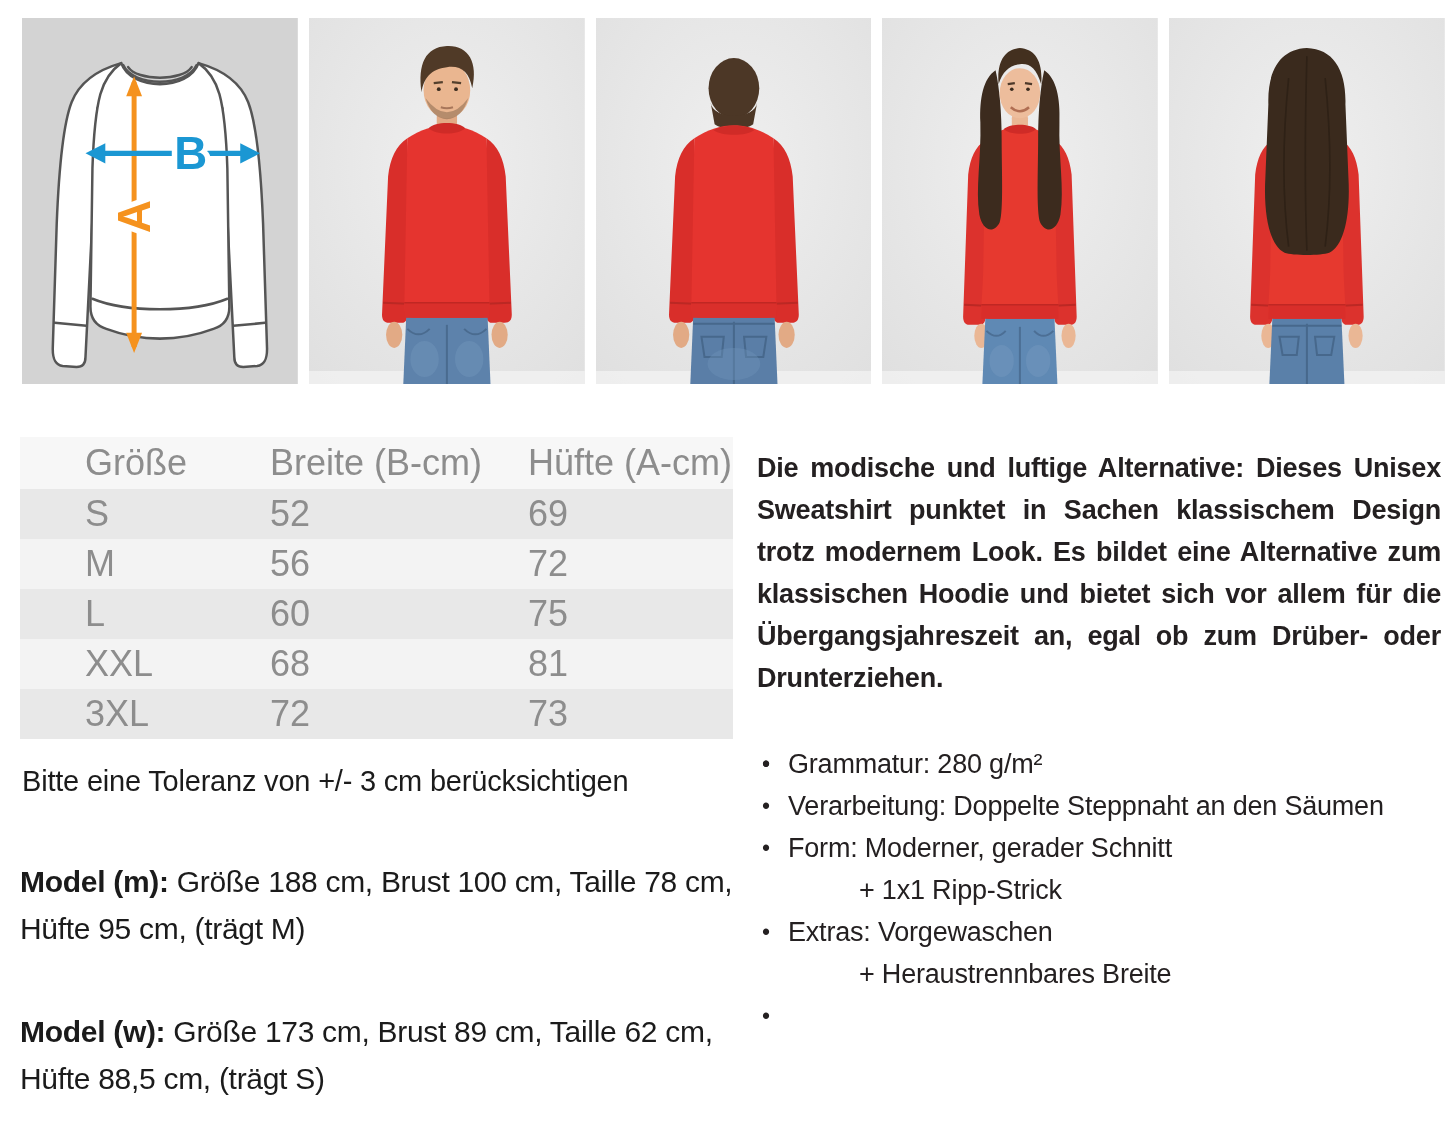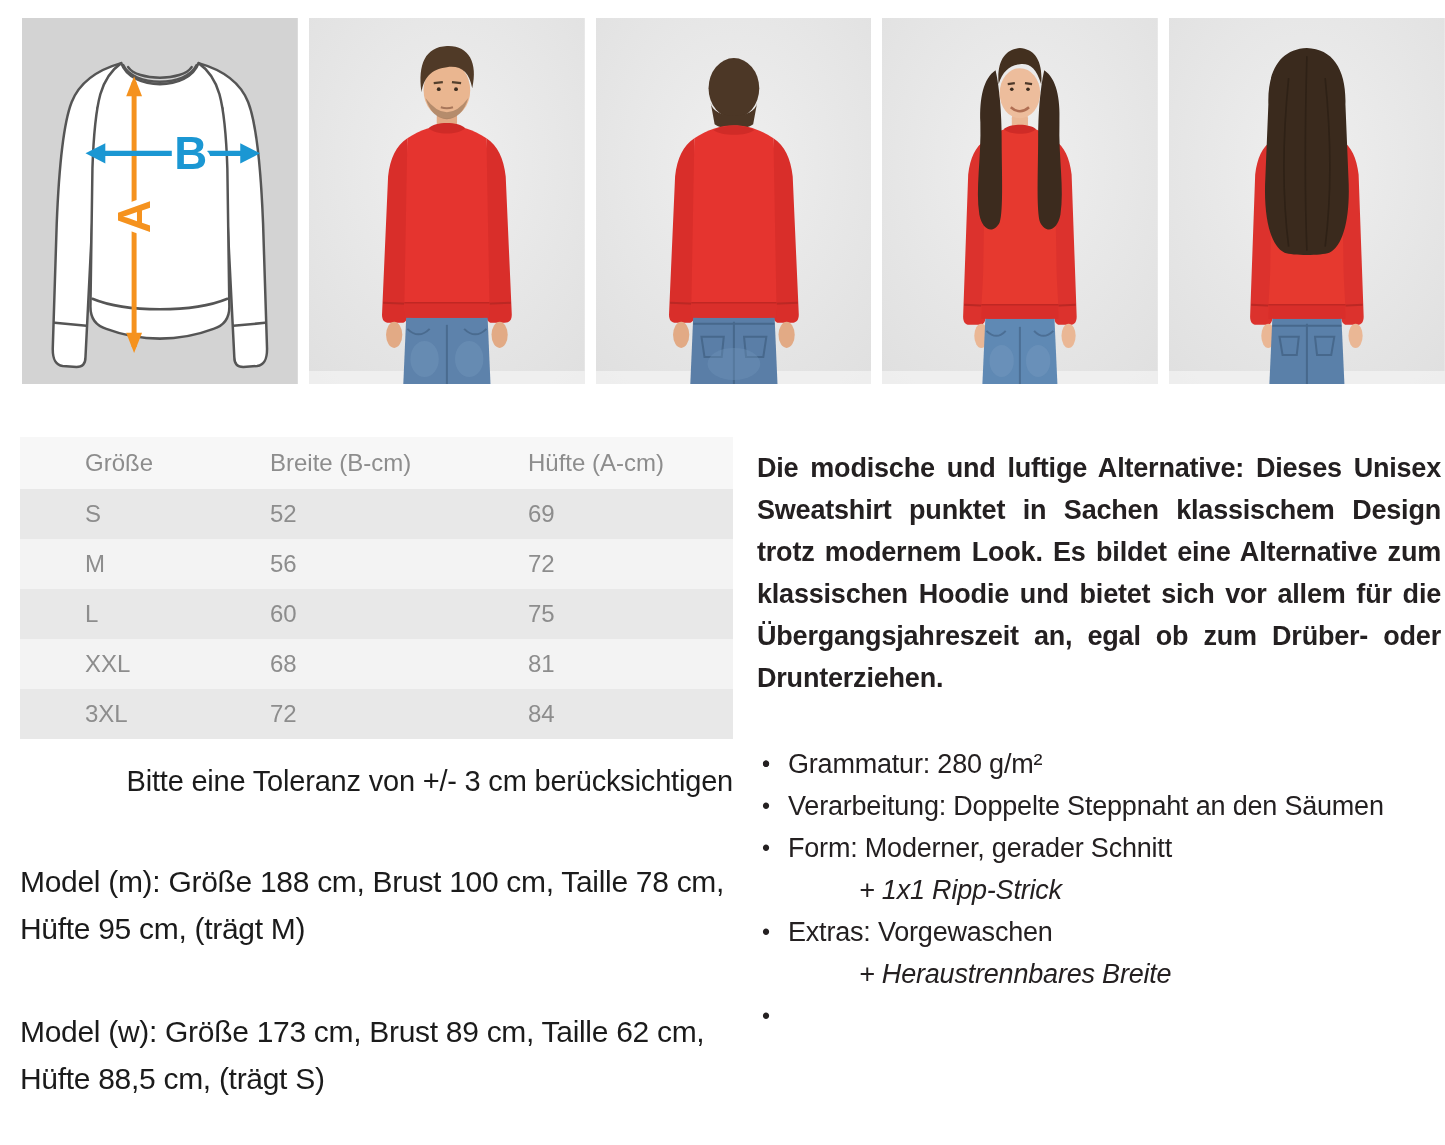--- a/index.html
+++ b/index.html
@@ -19,59 +19,59 @@
     display:flex; gap:11px;
   }
   .panel { flex:1 1 0; height:100%; overflow:hidden; }
   .panel svg { display:block; width:100%; height:100%; }
 
   
   .left-col { position:absolute; left:20px; top:437px; width:713px; }
 
   .size-table {
     width:100%; border-collapse:collapse; table-layout:fixed;
-    color:#8d8d8d; font-size:24px;
+    color:#8d8d8d; font-size:36px;
   }
   .size-table th, .size-table td {
     font-weight:400; text-align:left; padding:0;
     white-space:nowrap; overflow:hidden;
   }
   .size-table thead th { height:52px; background:#f7f7f7; }
   .size-table tbody td { height:50px; }
   .size-table tbody tr:nth-child(odd)  td { background:#e8e8e8; }
   .size-table tbody tr:nth-child(even) td { background:#f3f3f3; }
   .size-table th:first-child, .size-table td:first-child { padding-left:65px; }
 
   .tolerance {
     margin:26px 0 0 2px;
-    font-size:29px; letter-spacing:-0.2px; color:#1b1b1b;text-align:right;
+    font-size:29px; letter-spacing:-0.2px; color:#1b1b1b;
   }
   .model-info {
     margin:0; font-size:30px; line-height:47px;
     letter-spacing:-0.3px; color:#1b1b1b;
   }
-  .model-info b { font-weight:400; }
+  .model-info b { font-weight:700; }
   .model-m { margin-top:60px; }
   .model-w { margin-top:56px; }
 
   
   .right-col { position:absolute; left:757px; top:447px; width:684px; color:#242021; }
   .desc {
     margin:0; font-size:27px; line-height:42px;
     text-align:justify; letter-spacing:-0.2px;font-weight:bold;
   }
   .features { margin-top:44px; }
   .feature-line {
     position:relative; font-size:27px; line-height:42px;
     letter-spacing:-0.2px; padding-left:31px;
   }
   .feature-line .dot {
     position:absolute; left:5px; top:0; font-size:23px; line-height:42px;
   }
-  .feature-line.indent { padding-left:102px;font-style:italic; }
+  .feature-line.indent { padding-left:102px; }
 </style>
 </head>
 <body>
 
 <div class="gallery">
 
   <div class="panel">
     <svg viewBox="0 0 278 365" preserveAspectRatio="none">
       <rect width="278" height="365" fill="#d3d3d3"></rect>
       <g stroke="#555555" stroke-width="2.5" fill="#ffffff" stroke-linejoin="round" stroke-linecap="round">
@@ -262,21 +262,21 @@
         <td>75</td>
       </tr>
       <tr>
         <td>XXL</td>
         <td>68</td>
         <td>81</td>
       </tr>
       <tr>
         <td>3XL</td>
         <td>72</td>
-        <td>84</td>
+        <td>73</td>
       </tr>
     </tbody>
   </table>
 
   <p class="tolerance">Bitte eine Toleranz von +/- 3 cm berücksichtigen</p>
 
   <p class="model-info model-m"><b>Model (m):</b> <span>Größe 188 cm, Brust 100 cm, Taille 78 cm, Hüfte 95 cm, (trägt M)</span></p>
 
   <p class="model-info model-w"><b>Model (w):</b> <span>Größe 173 cm, Brust 89 cm, Taille 62 cm, Hüfte 88,5 cm, (trägt S)</span></p>
 </div>

